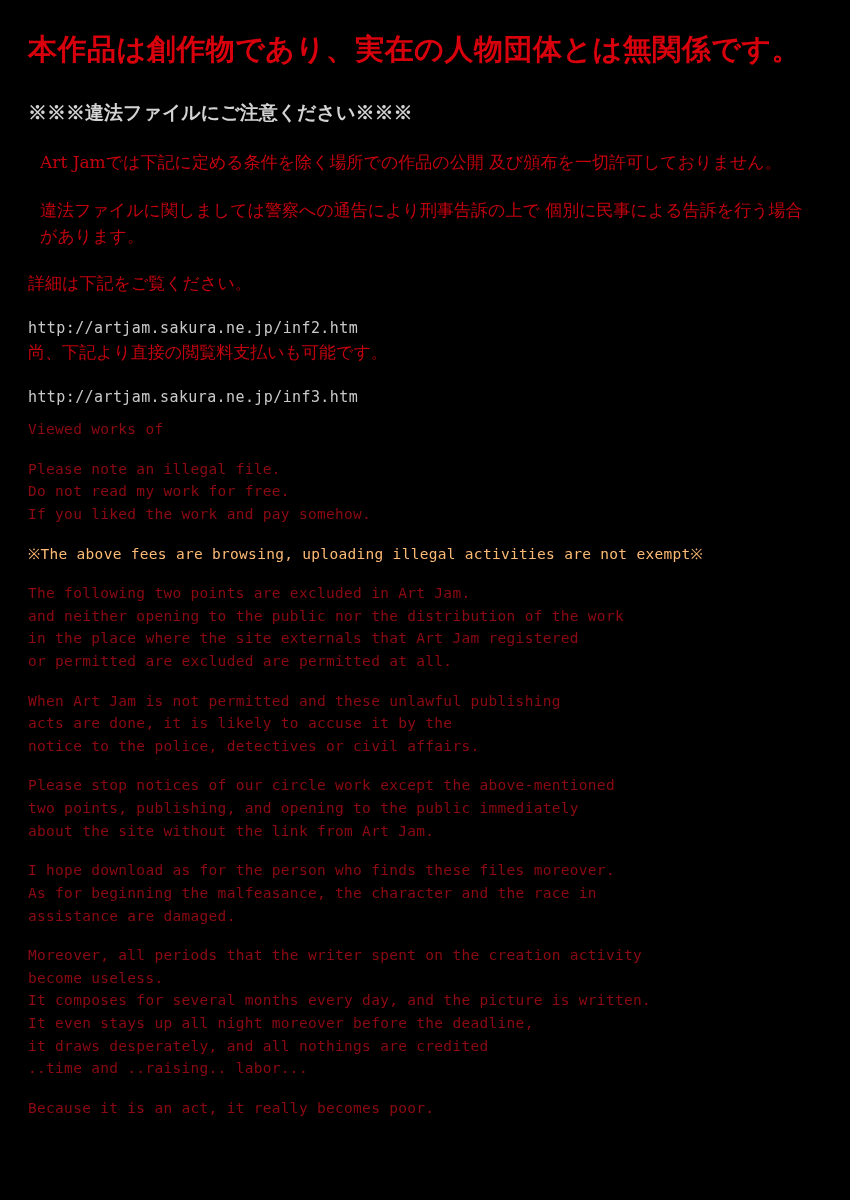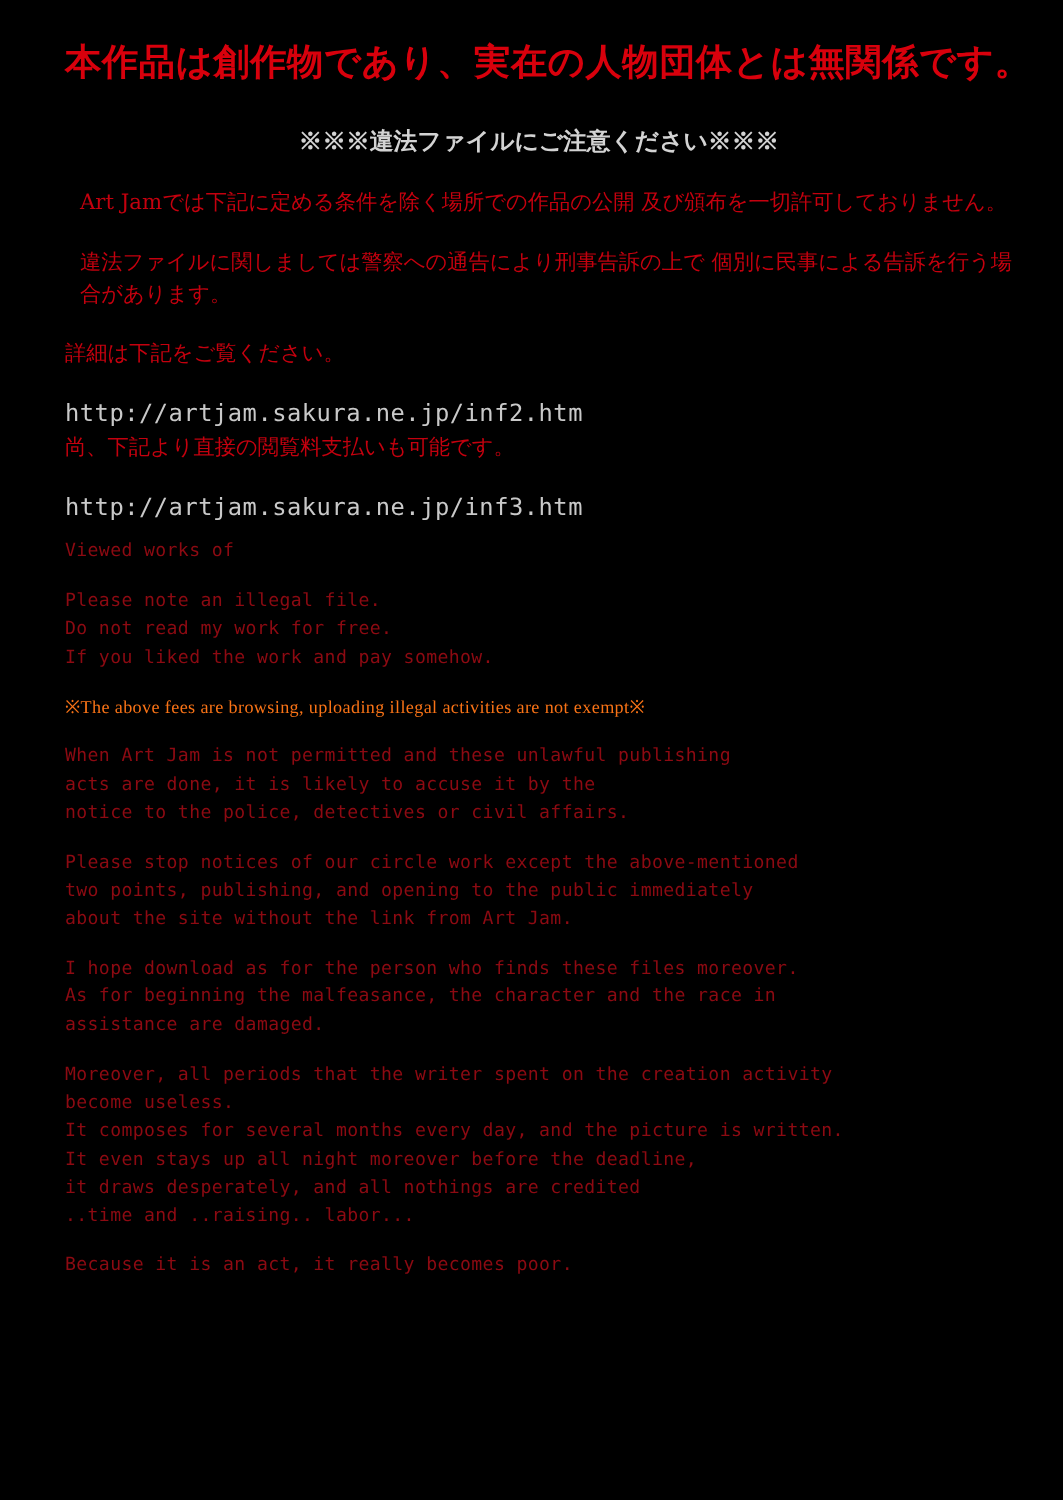--- a/index.html
+++ b/index.html
@@ -9,68 +9,66 @@
   }
   .page {
     position: relative;
     width: 850px;
     height: 1200px;
     background: #000000;
     overflow: hidden;
     font-family: "DejaVu Sans Mono", monospace;
   }
   .content {
-    padding: 22px 40px 0 52px;
+    padding: 22px 40px 0 28px;
   }
   .headline {
     font-family: "DejaVu Serif", serif;
     font-weight: bold;
     font-size: 29px;
     color: #d8000c;
     letter-spacing: 0.5px;
     margin: 8px 0 30px 0;
     white-space: nowrap;
   }
   .subhead {
     font-family: "DejaVu Serif", serif;
     font-weight: bold;
     font-size: 19px;
     color: #d3d3d3;
     margin: 0 0 24px 0;
-    text-align: center;
   }
   .jp-block {
     font-family: "DejaVu Serif", serif;
     font-size: 17px;
     color: #c4000e;
     line-height: 1.52;
     margin: 0 0 22px 12px;
   }
   .jp-block.tight {
     margin-bottom: 20px;
   }
   .url {
     font-family: "DejaVu Sans Mono", monospace;
-    font-size: 19px;
+    font-size: 15px;
     color: #c9c9c9;
     line-height: 1.5;
     letter-spacing: 0.4px;
   }
   .en-block {
     font-family: "DejaVu Sans Mono", monospace;
     font-size: 14.5px;
     color: #8d0a12;
     line-height: 1.56;
     letter-spacing: 0.3px;
     margin: 0 0 17px 0;
     white-space: pre-wrap;
   }
   .en-block.bright {
-    color: #f97316;
-    font-family: Liberation Serif, serif;
+    color: #fdba74;
   }
   .en-block.first {
     margin-top: 10px;
   }
   .mix-line {
     margin: 0;
   }
 </style>
 </head>
 <body>
@@ -91,20 +89,24 @@
     <div class="jp-block tight mix-line">詳細は下記をご覧ください。</div>
     <div class="url">http://artjam.sakura.ne.jp/inf2.htm</div>
     <div class="jp-block tight mix-line">尚、下記より直接の閲覧料支払いも可能です。</div>
     <div class="url">http://artjam.sakura.ne.jp/inf3.htm</div>
 
     <div class="en-block first">Viewed works of</div>
     <div class="en-block">Please note an illegal file.
 Do not read my work for free.
 If you liked the work and pay somehow.</div>
     <div class="en-block bright">※The above fees are browsing, uploading illegal activities are not exempt※</div>
+    <div class="en-block">The following two points are excluded in Art Jam.
+and neither opening to the public nor the distribution of the work
+in the place where the site externals that Art Jam registered
+or permitted are excluded are permitted at all.</div>
     <div class="en-block">When Art Jam is not permitted and these unlawful publishing
 acts are done, it is likely to accuse it by the
 notice to the police, detectives or civil affairs.</div>
     <div class="en-block">Please stop notices of our circle work except the above-mentioned
 two points, publishing, and opening to the public immediately
 about the site without the link from Art Jam.</div>
     <div class="en-block">I hope download as for the person who finds these files moreover.
 As for beginning the malfeasance, the character and the race in
 assistance are damaged.</div>
     <div class="en-block">Moreover, all periods that the writer spent on the creation activity

